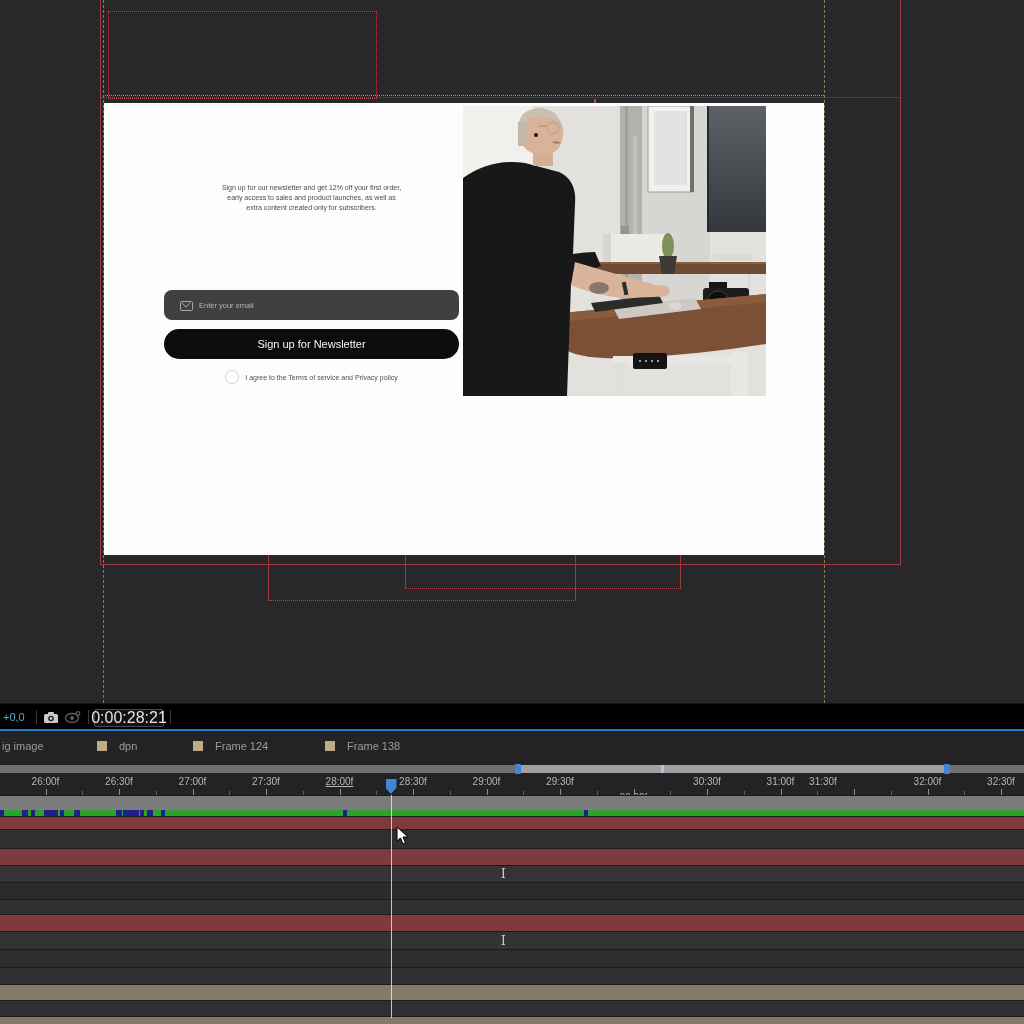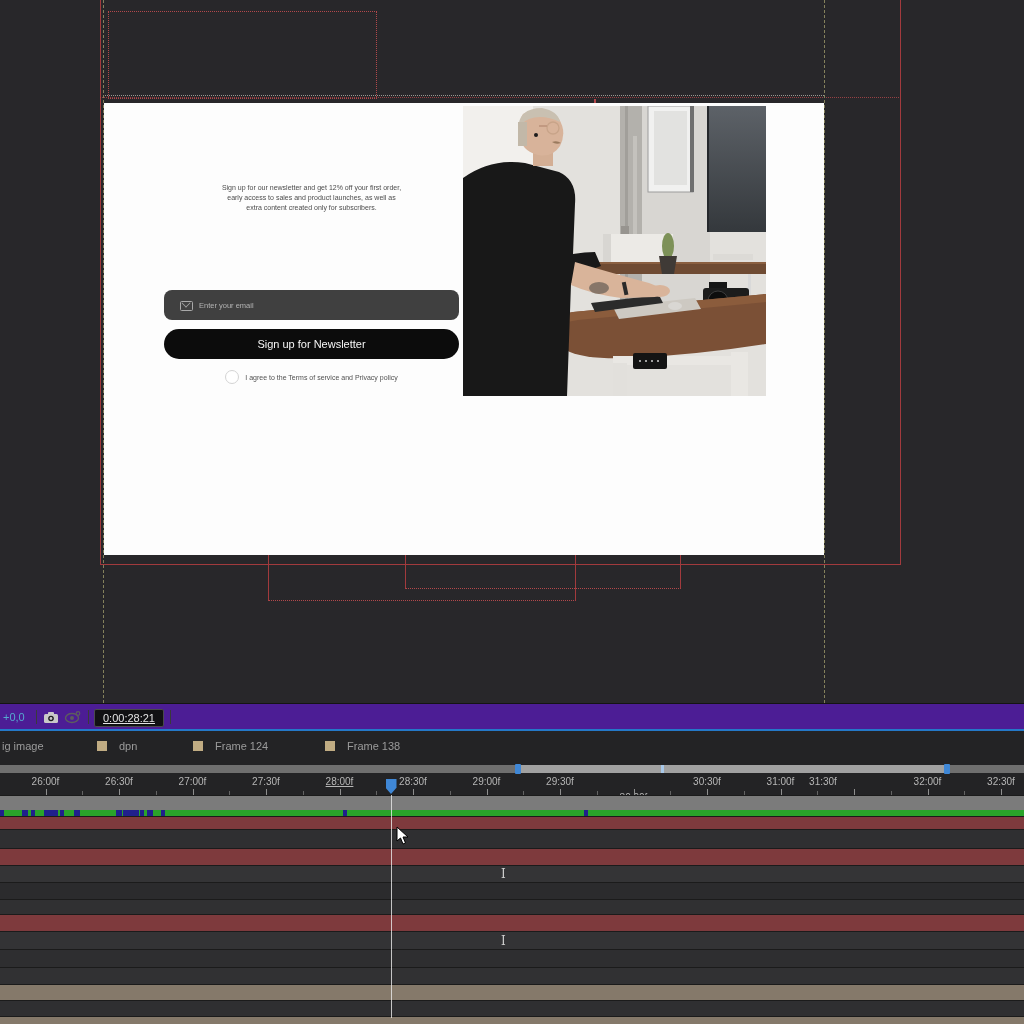--- a/index.html
+++ b/index.html
@@ -28,25 +28,25 @@
   .env{left:16px;top:11px;width:11px;height:8px;border:1px solid #a9a9a9;border-radius:1.5px;}
   .env:before{content:"";position:absolute;left:0px;top:-1px;width:7px;height:7px;border-right:1px solid #a9a9a9;border-bottom:1px solid #a9a9a9;transform:translate(1px,-2px) rotate(45deg) scale(.8);}
   #email-ph{left:35px;top:11px;font-size:7.5px;color:#b3b3b3;}
   #signup-btn{left:60px;top:226px;width:295px;height:30px;background:#0c0c0c;border-radius:15px;display:flex;align-items:center;justify-content:center;}
   #signup-btn span{color:#f6f6f6;font-size:11px;}
   #consent{left:60px;top:267px;width:295px;display:flex;align-items:center;justify-content:center;gap:6px;}
   #consent .box{width:12px;height:12px;border:1px solid #d4d4d4;border-radius:50%;background:#fff;flex:0 0 auto;}
   #consent .lbl{font-size:7px;color:#515151;}
 
   
-  #comp-footer{left:0;top:703px;width:1024px;height:26px;background:#4c1d95;border-top:1px solid #141414;}
+  #comp-footer{left:0;top:703px;width:1024px;height:26px;background:#000000;border-top:1px solid #141414;}
   #coords{left:3px;top:7px;font-size:11px;color:#55a9cf;}
   .fdiv{top:6px;width:1px;height:14px;background:#3a3a3c;}
   #timebox{left:94px;top:5px;width:68px;height:16px;background:#111113;border:1px solid #4a4a4c;border-radius:2px;
-           display:flex;align-items:center;justify-content:center;font-size:11px;color:#e3e3e3;text-decoration:underline;}
+           display:flex;align-items:center;justify-content:center;font-size:16px;color:#e3e3e3;}
 
   
   #active-border{left:0;top:729px;width:1024px;height:2px;background:#2478c8;}
   #tabs-row{left:0;top:731px;width:1024px;height:29px;background:#232325;}
   .tab{position:absolute;top:0;height:29px;display:flex;align-items:center;gap:12px;}
   .tab .sw{width:10px;height:10px;background:#c0ac83;}
   .tab .tl{font-size:11px;color:#9b9b9b;}
 
   #workarea-strip{left:0;top:760px;width:1024px;height:14px;background:#232325;}
   .wa-out{top:5px;height:8px;background:#6f6f6f;}

